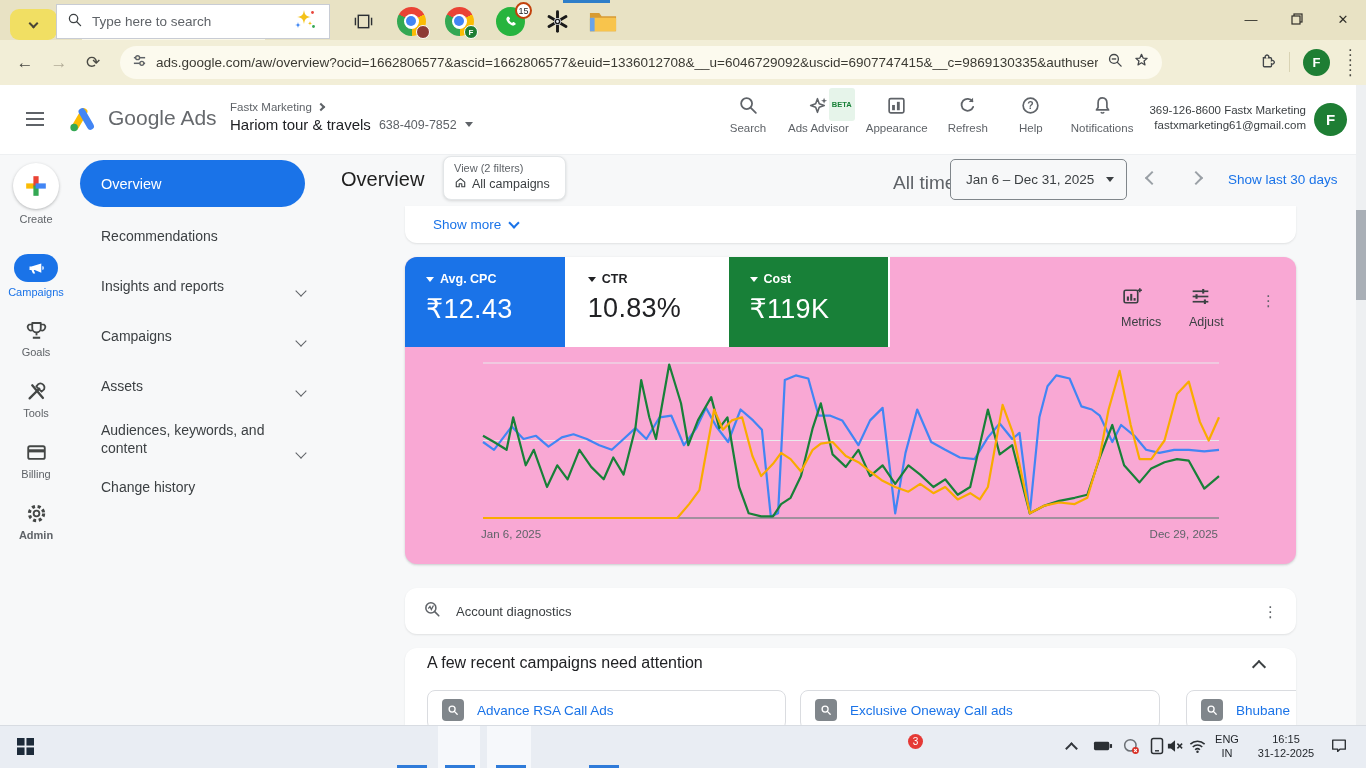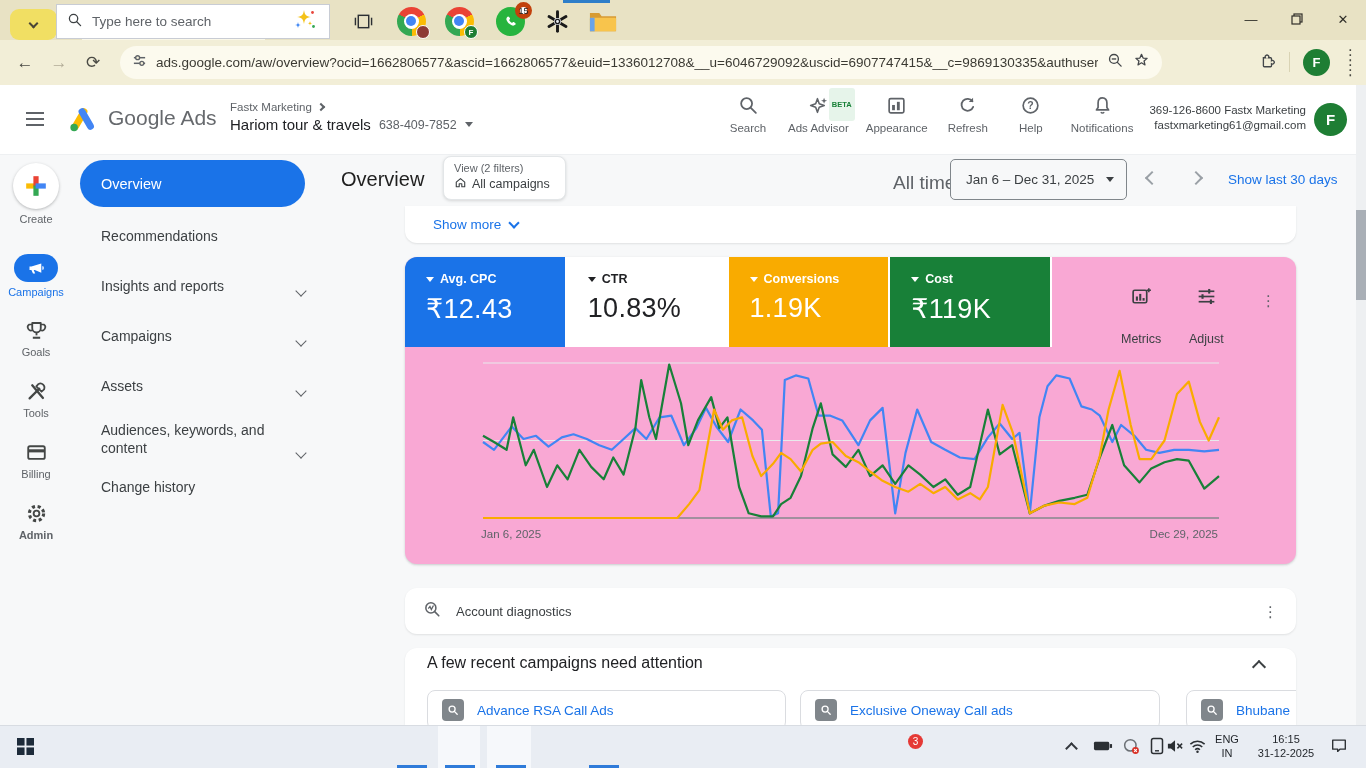--- a/index.html
+++ b/index.html
@@ -66,21 +66,21 @@
   #showmore-card{position:absolute;left:405px;top:206px;width:891px;height:37px;background:#fff;border-radius:0 0 12px 12px;box-shadow:0 1px 2px rgba(60,64,67,.12);display:flex;align-items:center;padding-left:28px;gap:9px}
   #showmore-label{font-size:13.5px;color:#1a73e8;cursor:pointer}
   .blue-chev{width:8px;height:8px;border-right:2px solid #1a73e8;border-bottom:2px solid #1a73e8;transform:rotate(45deg);margin-top:-4px;cursor:pointer}
   #metrics-card{position:absolute;left:405px;top:257px;width:891px;height:307px;background:#f9a8d4;border-radius:12px;box-shadow:0 1px 2px rgba(60,64,67,.15),0 1px 3px rgba(60,64,67,.1)}
   #tiles{position:absolute;left:0;top:0;height:90px;display:flex}
   .tile{width:161.75px;height:90px;padding:15px 0 0 21px;cursor:pointer;border-right:2px solid #fff}
   .tile:first-child{border-top-left-radius:12px}
   .tile-label{font-size:12.5px;font-weight:bold;display:flex;align-items:center;gap:6px}
   .tri{width:0;height:0;border-left:4px solid transparent;border-right:4px solid transparent;border-top:5px solid currentColor;display:inline-block}
   .tile-value{font-size:27px;margin-top:7px;letter-spacing:.3px}
-  .mc-ctrl{position:absolute;display:flex;flex-direction:column;align-items:center;gap:20px;cursor:pointer}
+  .mc-ctrl{position:absolute;display:flex;flex-direction:column;gap:3px;cursor:pointer}
   .mc-label{font-size:12.5px;color:#3c4043}
   #chart-wrap{position:absolute;left:76px;top:100px}
   .axis-label{position:absolute;top:271px;font-size:11.5px;color:#5f6368}
   #diag-card{position:absolute;left:405px;top:588px;width:891px;height:46px;background:#fff;border-radius:12px;box-shadow:0 1px 2px rgba(60,64,67,.12);display:flex;align-items:center;padding:0 18px;gap:14px}
   #diag-title{font-size:13px;color:#3c4043;flex:1}
   #attn-card{position:absolute;left:405px;top:648px;width:891px;height:77px;background:#fff;border-radius:12px 12px 0 0;box-shadow:0 1px 2px rgba(60,64,67,.12);overflow:hidden}
   #attn-title{position:absolute;left:22px;top:6px;font-size:16px;color:#202124}
   #attn-collapse{position:absolute;right:32px;top:14px;width:10px;height:10px;border-right:2.2px solid #3c4043;border-bottom:2.2px solid #3c4043;transform:rotate(-135deg);cursor:pointer}
   .minicard{position:absolute;top:42px;height:40px;background:#fff;border:1px solid #dadce0;border-radius:8px;display:flex;align-items:center;padding-left:14px;gap:13px;cursor:pointer}
   .minicard-ico{width:22px;height:22px;border-radius:4px;background:#80868b;display:flex;align-items:center;justify-content:center;flex-shrink:0}
@@ -92,21 +92,21 @@
   #tb-search{position:absolute;left:56px;top:4px;width:274px;height:35px;background:#fff;border:1px solid #c8ccd4;display:flex;align-items:center;padding:0 10px;gap:9px}
   #tb-search-text{flex:1;font-size:13.5px;color:#5f6368}
   .tb-icon{position:absolute;top:6px;width:30px;height:30px;display:flex;align-items:center;justify-content:center;cursor:pointer}
   .app-tile{position:absolute;top:0;height:42px;background:#f6f8fb}
   .chrome-ball{width:29px;height:29px;border-radius:50%;background:conic-gradient(from -60deg,#ea4335 0 120deg,#fbbc05 120deg 240deg,#34a853 240deg 360deg);position:relative}
   .chrome-ball::before{content:"";position:absolute;left:7px;top:7px;width:15px;height:15px;background:#fff;border-radius:50%}
   .chrome-ball::after{content:"";position:absolute;left:9.5px;top:9.5px;width:10px;height:10px;background:#4285f4;border-radius:50%}
   .app-badge{position:absolute;right:-4px;bottom:-3px;width:14px;height:14px;border-radius:50%;border:1.5px solid #fff;z-index:2;display:flex;align-items:center;justify-content:center;font-size:8px;color:#fff;font-weight:bold}
   .underline{position:absolute;top:765px;height:3px;width:30px;background:#2f7bd9}
   #wa-ball{width:29px;height:29px;border-radius:50%;background:#27b43e;display:flex;align-items:center;justify-content:center;position:relative}
-  #wa-badge{position:absolute;right:-7px;top:-4px;width:17px;height:17px;border-radius:50%;background:#fff;border:5px solid #c2410c;color:#202124;font-size:9px;display:flex;align-items:center;justify-content:center}
+  #wa-badge{position:absolute;right:-7px;top:-4px;width:17px;height:17px;border-radius:50%;background:#fff;border:2px solid #c2410c;color:#202124;font-size:9px;display:flex;align-items:center;justify-content:center}
   #notif3{position:absolute;left:908px;top:734px;width:15px;height:15px;border-radius:50%;background:#e53935;color:#fff;font-size:10px;display:flex;align-items:center;justify-content:center}
   .tray{position:absolute;top:733px;display:flex;align-items:center;justify-content:center;width:26px;height:26px;cursor:pointer}
   .tray-chev{width:9px;height:9px;border-right:2px solid #33373c;border-bottom:2px solid #33373c;transform:rotate(-135deg);margin-top:4px}
   .tb-2line{position:absolute;top:732px;font-size:11px;color:#1f2328;text-align:center;line-height:14px;cursor:default}
 </style>
 </head>
 <body>
 
 <div id="tabstrip">
   <div id="profile-chip">
@@ -367,27 +367,20 @@
           <span>Avg. CPC</span>
         </div>
         <div class="tile-value">₹12.43</div>
       </div>
       <div class="tile" style="background: rgb(255, 255, 255); color: rgb(32, 33, 36);">
         <div class="tile-label">
           <span class="tri"></span>
           <span>CTR</span>
         </div>
         <div class="tile-value">10.83%</div>
-      </div>
-      <div class="tile" style="background: rgb(249, 171, 0); color: rgb(255, 255, 255);">
-        <div class="tile-label">
-          <span class="tri"></span>
-          <span>Conversions</span>
-        </div>
-        <div class="tile-value">1.19K</div>
       </div>
       <div class="tile" style="background: rgb(24, 128, 56); color: rgb(255, 255, 255);">
         <div class="tile-label">
           <span class="tri"></span>
           <span>Cost</span>
         </div>
         <div class="tile-value">₹119K</div>
       </div>
     </div>
   <div class="mc-ctrl" style="left:716px;top:28px">

